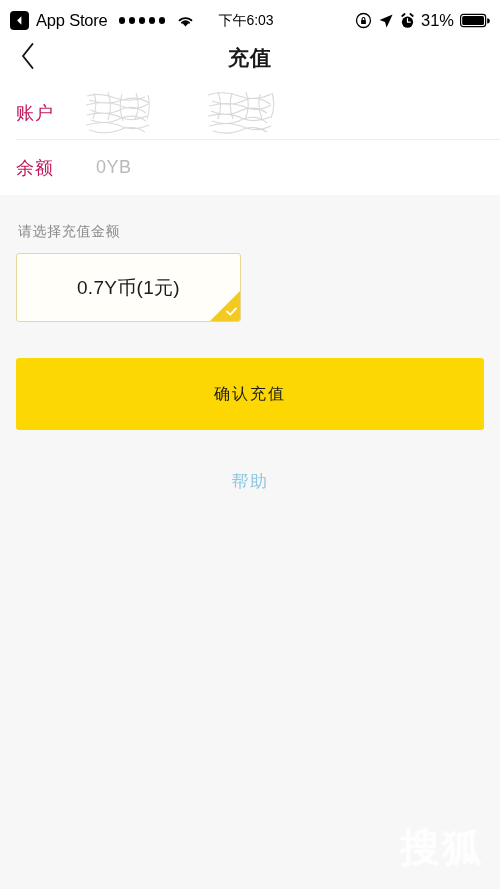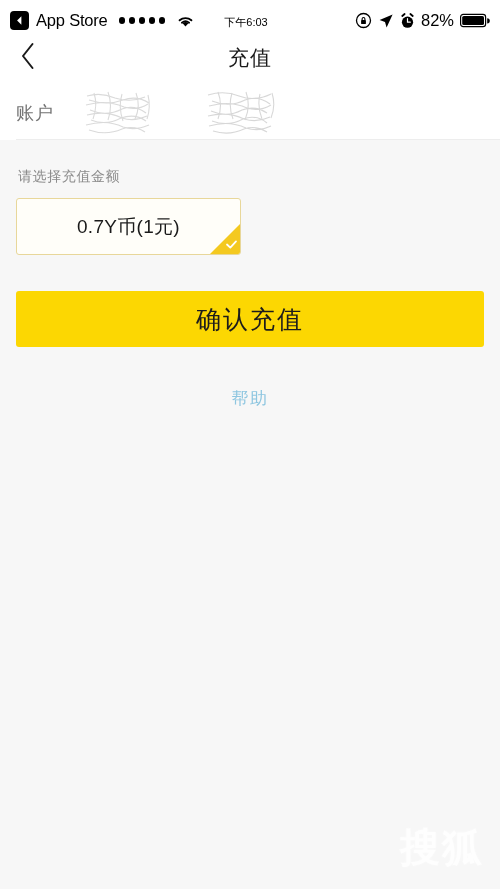--- a/index.html
+++ b/index.html
@@ -22,86 +22,86 @@
     width:19px; height:19px; background:#000; border-radius:4px;
     display:flex; align-items:center; justify-content:center; flex:0 0 auto;
   }
   .sb-backbox svg{ display:block; }
   .sb-carrier{ font-size:16.5px; letter-spacing:-.2px; }
   .dots{ display:flex; align-items:center; gap:3.5px; margin-left:4px; }
   .dots i{ width:6.5px; height:6.5px; border-radius:50%; background:#000; display:block; }
   .wifi{ margin-left:4px; display:flex; align-items:center; }
   .sb-center{
     position:absolute; left:0; right:8px; text-align:center;
-    font-size:11px; pointer-events:none;
+    font-size:14px; pointer-events:none;
   }
   .sb-right{ margin-left:auto; display:flex; align-items:center; gap:6px; z-index:2; }
   .sb-right svg{ display:block; }
   .sb-batt-pct{ font-size:16.5px; }
   .batt{ display:flex; align-items:center; }
 
   
   .navbar{
     height:55px; background:#ffffff; position:relative;
     display:flex; align-items:center;
   }
   .nav-back{
     width:56px; height:55px; display:flex; align-items:center; justify-content:center;
     cursor:pointer;
   }
   .nav-title{
     position:absolute; left:0; right:0; text-align:center;
-    font-size:21px; color:#1a1a1a; font-weight:400; letter-spacing:1px;
+    font-size:21px; color:#1a1a1a; font-weight:700; letter-spacing:1px;
     pointer-events:none;
   }
 
   
   .acct-block{ background:#fff; padding:0 16px; }
   .acct-row{
     height:55px; display:flex; align-items:center;
     position:relative;
   }
   .acct-row.divided:after{
     content:""; position:absolute; left:0; right:-16px; bottom:0;
     height:1px; background:#ededed;
   }
-  .acct-label{ font-size:18px; color:#737373; letter-spacing:1px; min-width:58px; }
+  .acct-label{ font-size:18px; color:#be185d; letter-spacing:1px; min-width:58px; }
   .acct-value{ font-size:18px; color:#b9b9b9; margin-left:22px; letter-spacing:.5px; }
   .redactions{ display:flex; align-items:center; gap:44px; margin-left:10px; flex:1; }
   .scribble{
     width:78px; height:46px; position:relative; overflow:hidden;
     opacity:.62;
   }
   .scribble svg{ display:block; }
 
   
   .section-title{
     font-size:14px; color:#8a8a8a; padding:28px 0 12px 18px; letter-spacing:.6px;
   }
   .grid{
     display:grid; grid-template-columns:1fr 1fr;
     gap:20px 18px; padding:0 16px;
   }
   .amt-card{
-    height:57px; background:#ffffff; border:1px solid #eceaea;
+    height:69px; background:#ffffff; border:1px solid #eceaea;
     border-radius:3px; display:flex; align-items:center; justify-content:center;
     font-size:19px; color:#1a1a1a; position:relative; overflow:hidden;
     cursor:pointer; letter-spacing:.3px;
   }
   .amt-card.selected{ border-color:#e8d79a; background:#fffef9; }
   .corner{
     position:absolute; right:0; bottom:0; width:30px; height:30px;
   }
   .corner svg{ display:block; }
 
   
   .confirm{
-    margin:36px 16px 12px; height:56px; background:#fcd702; border:none;
+    margin:36px 16px 12px; height:72px; background:#fcd702; border:none;
     border-radius:3px; width:calc(100% - 32px);
-    font-size:25px; color:#1c1c1c; letter-spacing:2px; cursor:pointer;
+    font-size:16px; color:#1c1c1c; letter-spacing:2px; cursor:pointer;
     font-family:inherit; display:flex; align-items:center; justify-content:center;
   }
   .help-wrap{ text-align:center; margin-top:40px; }
   .help{
     font-size:17px; color:#8ec6e0; letter-spacing:1.5px;
     cursor:pointer; display:inline-block;
   }
 
   
   .watermark{
@@ -155,21 +155,21 @@
           <path d="M14.6 1.6 L1.6 7.1 L7.0 8.9 L8.6 14.4 Z" fill="#000"></path>
         </svg>
       </span>
       <span>
         <svg width="15" height="16" viewBox="0 0 15 16">
           <circle cx="7.5" cy="9.2" r="5.6" fill="#000"></circle>
           <path d="M7.5 5.6 V9.2 H10.3" stroke="#fff" stroke-width="1.2" fill="none" stroke-linecap="round"></path>
           <path d="M2.3 3.0 L4.6 1.0 M12.7 3.0 L10.4 1.0" stroke="#000" stroke-width="1.8" stroke-linecap="round"></path>
         </svg>
       </span>
-      <span class="sb-batt-pct">82%</span>
+      <span class="sb-batt-pct">31%</span>
       <span class="batt">
         <svg width="30" height="15" viewBox="0 0 30 15">
           <rect x="0.6" y="1.4" width="25" height="12.2" rx="2.6" stroke="#000" stroke-width="1.2" fill="none"></rect>
           <rect x="2.2" y="3" width="21.8" height="9" rx="1.6" fill="#000"></rect>
           <path d="M27.2 5.2 v5.2 a2.6 2.6 0 0 0 0-5.2z" fill="#000"></path>
         </svg>
       </span>
     </div>
   </div>
 
@@ -203,20 +203,24 @@
             <g stroke="#b9b9b9" stroke-width="1.1" fill="none" opacity=".9">
               <path d="M2 5 q16 -5 31 1 q16 6 32 -2 M6 11 q17 7 33 -1 q13 -5 25 4 M3 16 q21 -6 38 2 q12 4 24 -3
                        M5 21 q16 7 31 -1 q13 -5 25 3 M2 26 q20 -5 36 3 q13 4 26 -2 M6 31 q16 6 31 -2 q13 -5 24 4
                        M3 36 q20 -6 37 2 q13 4 25 -2 M7 41 q16 5 31 -2 q12 -4 23 3"></path>
               <path d="M12 2 q5 13 0 27 M26 3 q-4 13 1 26 M40 2 q5 14 -1 28 M54 4 q-3 12 2 25 M66 3 q4 13 -1 25"></path>
             </g>
           </svg>
         </span>
       </span>
     </div>
+    <div class="acct-row">
+      <span class="acct-label">余额</span>
+      <span class="acct-value">0YB</span>
+    </div>
   </div>
 
   <div class="section-title">请选择充值金额</div>
 
   <div class="grid">
     <div class="amt-card selected">
       <span>0.7Y币(1元)</span>
       <span class="corner">
         <svg width="30" height="30" viewBox="0 0 30 30">
           <path d="M30 0 L30 30 L0 30 Z" fill="#f4c920"></path>

